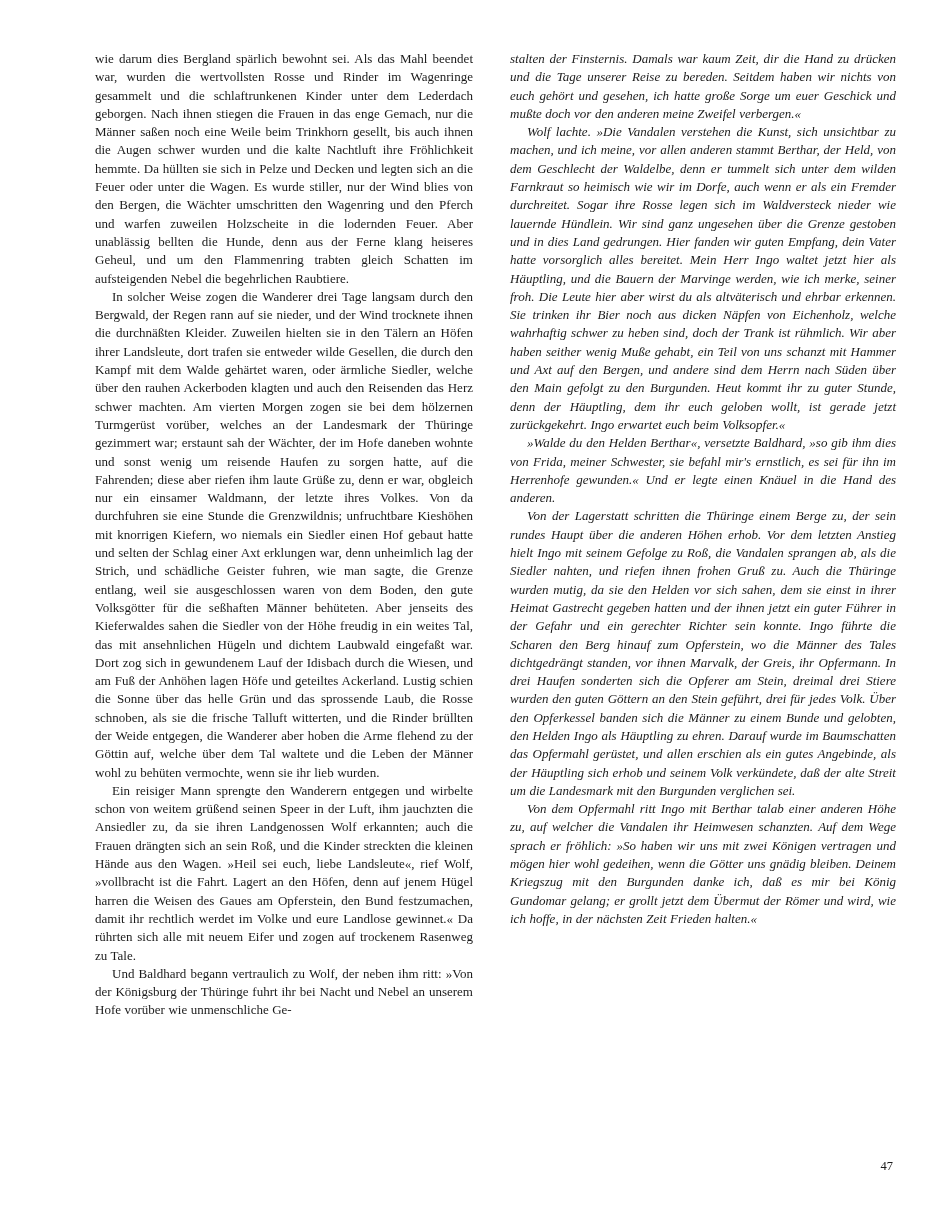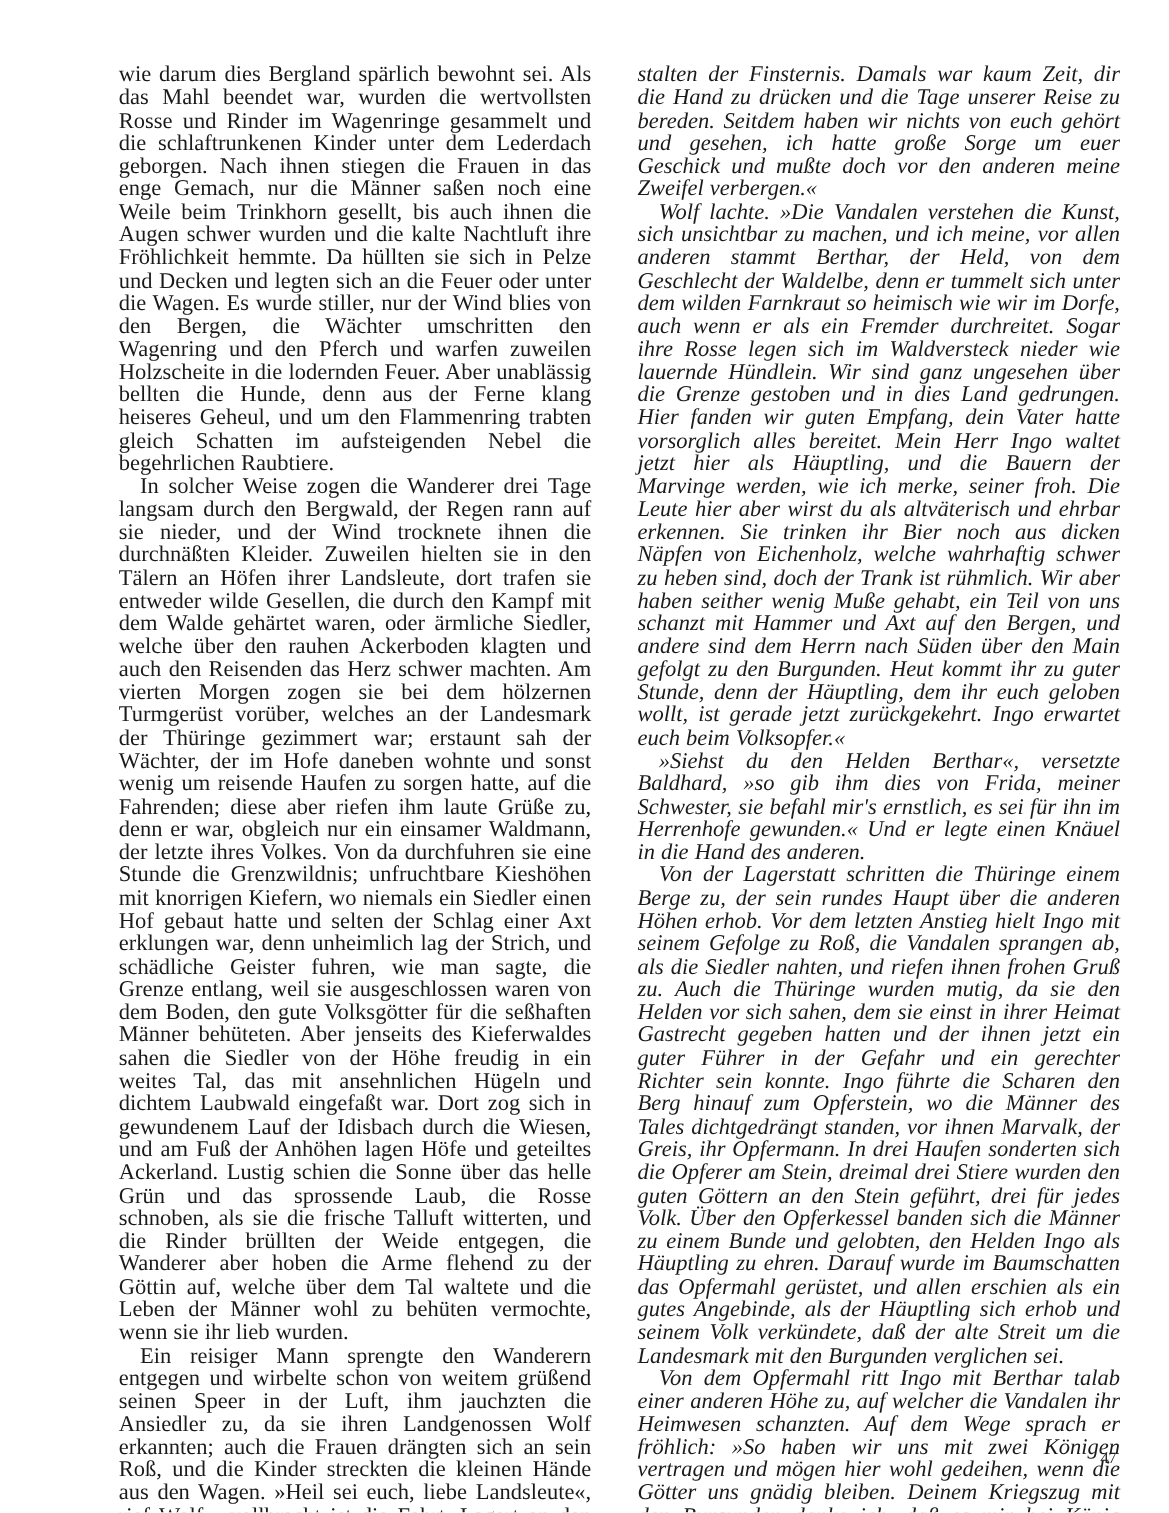--- a/index.html
+++ b/index.html
@@ -27,21 +27,21 @@
   .column {
     width: 378px;
     flex: 0 0 auto;
   }
   .column.right {
     width: 386px;
     font-style: italic;
   }
   .para {
     margin: 0;
-    font-size: 18px;
+    font-size: 13px;
     line-height: 18.3px;
     text-align: justify;
     text-indent: 17px;
     hyphens: auto;
     -webkit-hyphens: auto;
     word-spacing: 0.02em;
   }
   .para.continuation {
     text-indent: 0;
   }
@@ -56,23 +56,24 @@
 </style>
 </head>
 <body>
 
 <div class="page">
   <div class="columns">
     <div class="column left">
       <p class="para continuation" lang="de">wie darum dies Bergland spärlich bewohnt sei. Als das Mahl beendet war, wurden die wertvollsten Rosse und Rinder im Wagenringe gesammelt und die schlaftrunkenen Kinder unter dem Lederdach geborgen. Nach ihnen stiegen die Frauen in das enge Gemach, nur die Männer saßen noch eine Weile beim Trinkhorn gesellt, bis auch ihnen die Augen schwer wurden und die kalte Nachtluft ihre Fröhlichkeit hemmte. Da hüllten sie sich in Pelze und Decken und legten sich an die Feuer oder unter die Wagen. Es wurde stiller, nur der Wind blies von den Bergen, die Wächter umschritten den Wagenring und den Pferch und warfen zuweilen Holzscheite in die lodernden Feuer. Aber unablässig bellten die Hunde, denn aus der Ferne klang heiseres Geheul, und um den Flammenring trabten gleich Schatten im aufsteigenden Nebel die begehrlichen Raubtiere.</p>
       <p class="para" lang="de">In solcher Weise zogen die Wanderer drei Tage langsam durch den Bergwald, der Regen rann auf sie nieder, und der Wind trocknete ihnen die durchnäßten Kleider. Zuweilen hielten sie in den Tälern an Höfen ihrer Landsleute, dort trafen sie entweder wilde Gesellen, die durch den Kampf mit dem Walde gehärtet waren, oder ärmliche Siedler, welche über den rauhen Ackerboden klagten und auch den Reisenden das Herz schwer machten. Am vierten Morgen zogen sie bei dem hölzernen Turmgerüst vorüber, welches an der Landesmark der Thüringe gezimmert war; erstaunt sah der Wächter, der im Hofe daneben wohnte und sonst wenig um reisende Haufen zu sorgen hatte, auf die Fahrenden; diese aber riefen ihm laute Grüße zu, denn er war, obgleich nur ein einsamer Waldmann, der letzte ihres Volkes. Von da durchfuhren sie eine Stunde die Grenzwildnis; unfruchtbare Kieshöhen mit knorrigen Kiefern, wo niemals ein Siedler einen Hof gebaut hatte und selten der Schlag einer Axt erklungen war, denn unheimlich lag der Strich, und schädliche Geister fuhren, wie man sagte, die Grenze entlang, weil sie ausgeschlossen waren von dem Boden, den gute Volksgötter für die seßhaften Männer behüteten. Aber jenseits des Kieferwaldes sahen die Siedler von der Höhe freudig in ein weites Tal, das mit ansehnlichen Hügeln und dichtem Laubwald eingefaßt war. Dort zog sich in gewundenem Lauf der Idisbach durch die Wiesen, und am Fuß der Anhöhen lagen Höfe und geteiltes Ackerland. Lustig schien die Sonne über das helle Grün und das sprossende Laub, die Rosse schnoben, als sie die frische Talluft witterten, und die Rinder brüllten der Weide entgegen, die Wanderer aber hoben die Arme flehend zu der Göttin auf, welche über dem Tal waltete und die Leben der Männer wohl zu behüten vermochte, wenn sie ihr lieb wurden.</p>
       <p class="para" lang="de">Ein reisiger Mann sprengte den Wanderern entgegen und wirbelte schon von weitem grüßend seinen Speer in der Luft, ihm jauchzten die Ansiedler zu, da sie ihren Landgenossen Wolf erkannten; auch die Frauen drängten sich an sein Roß, und die Kinder streckten die kleinen Hände aus den Wagen. »Heil sei euch, liebe Landsleute«, rief Wolf, »vollbracht ist die Fahrt. Lagert an den Höfen, denn auf jenem Hügel harren die Weisen des Gaues am Opferstein, den Bund festzumachen, damit ihr rechtlich werdet im Volke und eure Landlose gewinnet.« Da rührten sich alle mit neuem Eifer und zogen auf trockenem Rasenweg zu Tale.</p>
+      <p class="para" lang="de">Und Baldhard begann vertraulich zu Wolf, der neben ihm ritt: »Von der Königsburg der Thüringe fuhrt ihr bei Nacht und Nebel an unserem Hofe vorüber wie unmenschliche Ge-</p>
     </div>
     <div class="column right">
       <p class="para continuation" lang="de">stalten der Finsternis. Damals war kaum Zeit, dir die Hand zu drücken und die Tage unserer Reise zu bereden. Seitdem haben wir nichts von euch gehört und gesehen, ich hatte große Sorge um euer Geschick und mußte doch vor den anderen meine Zweifel verbergen.«</p>
       <p class="para" lang="de">Wolf lachte. »Die Vandalen verstehen die Kunst, sich unsichtbar zu machen, und ich meine, vor allen anderen stammt Berthar, der Held, von dem Geschlecht der Waldelbe, denn er tummelt sich unter dem wilden Farnkraut so heimisch wie wir im Dorfe, auch wenn er als ein Fremder durchreitet. Sogar ihre Rosse legen sich im Waldversteck nieder wie lauernde Hündlein. Wir sind ganz ungesehen über die Grenze gestoben und in dies Land gedrungen. Hier fanden wir guten Empfang, dein Vater hatte vorsorglich alles bereitet. Mein Herr Ingo waltet jetzt hier als Häuptling, und die Bauern der Marvinge werden, wie ich merke, seiner froh. Die Leute hier aber wirst du als altväterisch und ehrbar erkennen. Sie trinken ihr Bier noch aus dicken Näpfen von Eichenholz, welche wahrhaftig schwer zu heben sind, doch der Trank ist rühmlich. Wir aber haben seither wenig Muße gehabt, ein Teil von uns schanzt mit Hammer und Axt auf den Bergen, und andere sind dem Herrn nach Süden über den Main gefolgt zu den Burgunden. Heut kommt ihr zu guter Stunde, denn der Häuptling, dem ihr euch geloben wollt, ist gerade jetzt zurückgekehrt. Ingo erwartet euch beim Volksopfer.«</p>
-      <p class="para" lang="de">»Siehst du den Helden Berthar«, versetzte Baldhard, »so gib ihm dies von Frida, meiner Schwester, sie befahl mir's ernstlich, es sei für ihn im Herrenhofe gewunden.« Und er legte einen Knäuel in die Hand des anderen.</p>
+      <p class="para" lang="de">»Walde du den Helden Berthar«, versetzte Baldhard, »so gib ihm dies von Frida, meiner Schwester, sie befahl mir's ernstlich, es sei für ihn im Herrenhofe gewunden.« Und er legte einen Knäuel in die Hand des anderen.</p>
       <p class="para" lang="de">Von der Lagerstatt schritten die Thüringe einem Berge zu, der sein rundes Haupt über die anderen Höhen erhob. Vor dem letzten Anstieg hielt Ingo mit seinem Gefolge zu Roß, die Vandalen sprangen ab, als die Siedler nahten, und riefen ihnen frohen Gruß zu. Auch die Thüringe wurden mutig, da sie den Helden vor sich sahen, dem sie einst in ihrer Heimat Gastrecht gegeben hatten und der ihnen jetzt ein guter Führer in der Gefahr und ein gerechter Richter sein konnte. Ingo führte die Scharen den Berg hinauf zum Opferstein, wo die Männer des Tales dichtgedrängt standen, vor ihnen Marvalk, der Greis, ihr Opfermann. In drei Haufen sonderten sich die Opferer am Stein, dreimal drei Stiere wurden den guten Göttern an den Stein geführt, drei für jedes Volk. Über den Opferkessel banden sich die Männer zu einem Bunde und gelobten, den Helden Ingo als Häuptling zu ehren. Darauf wurde im Baumschatten das Opfermahl gerüstet, und allen erschien als ein gutes Angebinde, als der Häuptling sich erhob und seinem Volk verkündete, daß der alte Streit um die Landesmark mit den Burgunden verglichen sei.</p>
       <p class="para" lang="de">Von dem Opfermahl ritt Ingo mit Berthar talab einer anderen Höhe zu, auf welcher die Vandalen ihr Heimwesen schanzten. Auf dem Wege sprach er fröhlich: »So haben wir uns mit zwei Königen vertragen und mögen hier wohl gedeihen, wenn die Götter uns gnädig bleiben. Deinem Kriegszug mit den Burgunden danke ich, daß es mir bei König Gundomar gelang; er grollt jetzt dem Übermut der Römer und wird, wie ich hoffe, in der nächsten Zeit Frieden halten.«</p>
     </div>
   </div>
   <div class="page-number">47</div>
 </div>
 
 </body></html>

